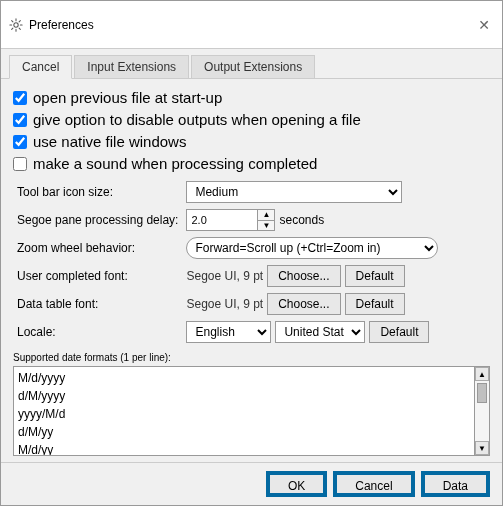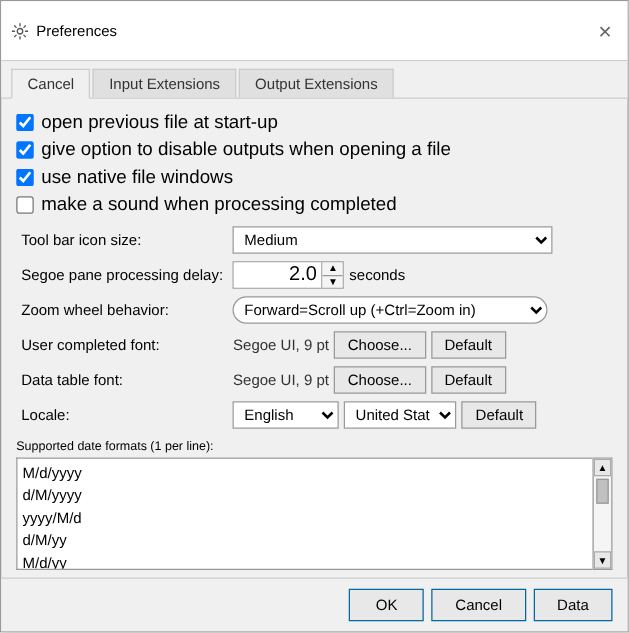--- a/index.html
+++ b/index.html
@@ -128,23 +128,22 @@
       display: flex;
       align-items: center;
       border: 1px solid #999;
       background: white;
     }
     .spinner-input {
       border: none;
       outline: none;
       width: 70px;
       padding: 2px 4px;
-      font-size: 16px;
+      font-size: 11px;
       height: 20px;
-      text-align: right;
     }
     .spinner-btns {
       display: flex;
       flex-direction: column;
       border-left: 1px solid #999;
     }
     .spin-btn {
       width: 16px;
       height: 10px;
       display: flex;
@@ -184,21 +183,21 @@
       padding: 8px 12px;
       border-top: 1px solid #ccc;
       display: flex;
       justify-content: flex-end;
       gap: 6px;
       background: #f0f0f0;
     }
     .footer-btn {
       padding: 4px 18px;
       font-size: 12px;
-      border: 1px solid #0369a1;
+      border: 4px solid #0369a1;
       background: #e8e8e8;
       cursor: pointer;
       min-width: 60px;
       height: 26px;
     }
     .ui-font-label { font-size: 12px; color: #333; }
     .date-scroll-wrapper {
       display: flex;
       gap: 0;
       width: 100%;
@@ -288,21 +287,21 @@
       <input type="checkbox" style="">
       <span class="checkbox-label">make a sound when processing completed</span>
     </div>
 
     <table class="form-table">
       <tbody>
           <tr>
         <td><span>Tool bar icon size:</span></td>
         <td>
           <div class="form-row-control">
-            <select style="width:256px;">
+            <select style="width:216px;">
               <option>Medium</option>
             </select>
           </div>
         </td>
       </tr>
       <tr>
         <td><span>Segoe pane processing delay:</span></td>
         <td>
           <div class="form-row-control">
             <div class="spinner-wrapper">

